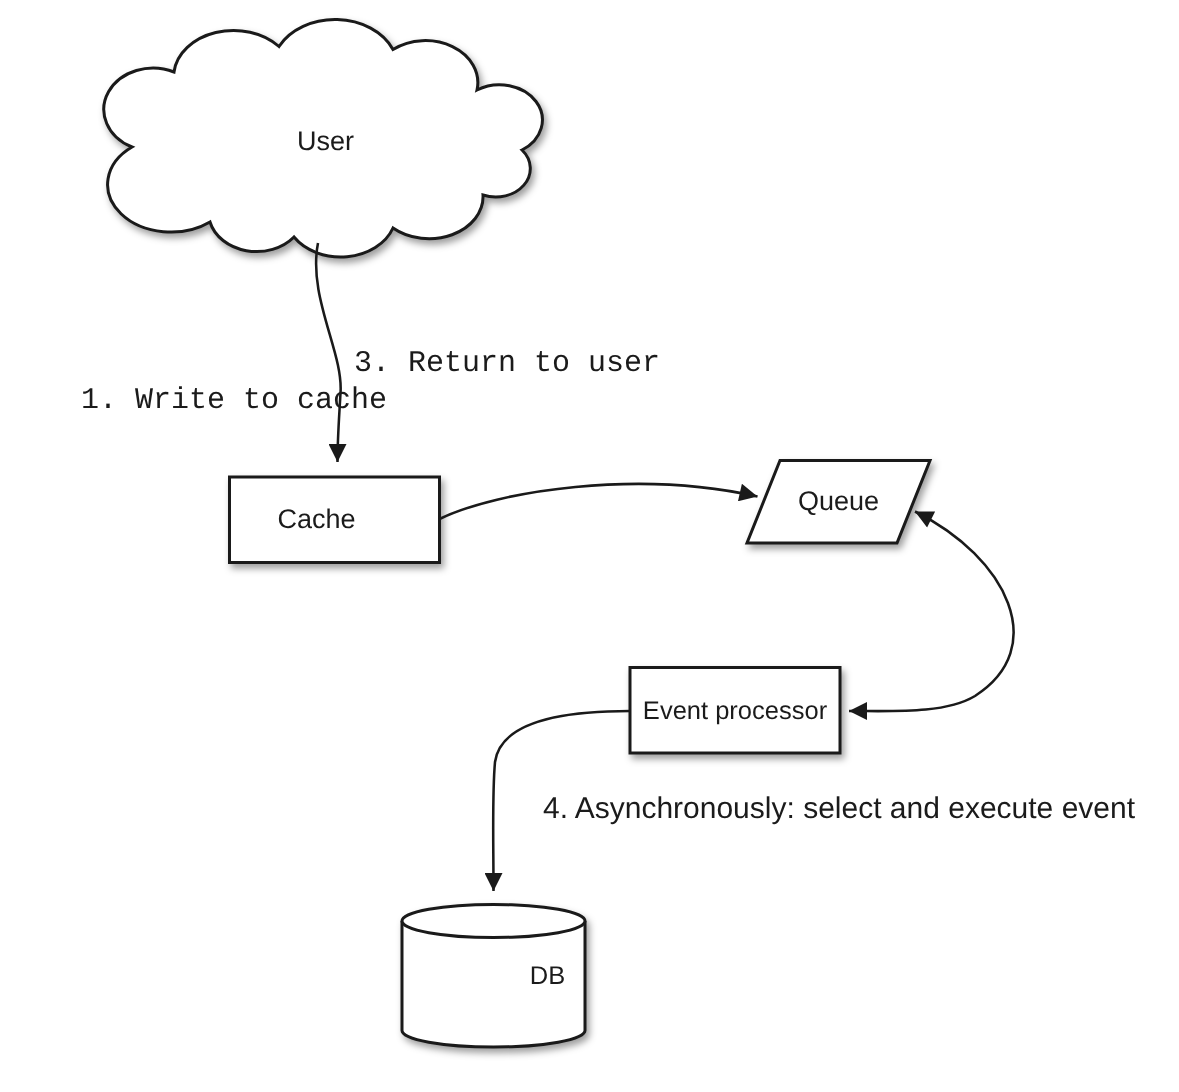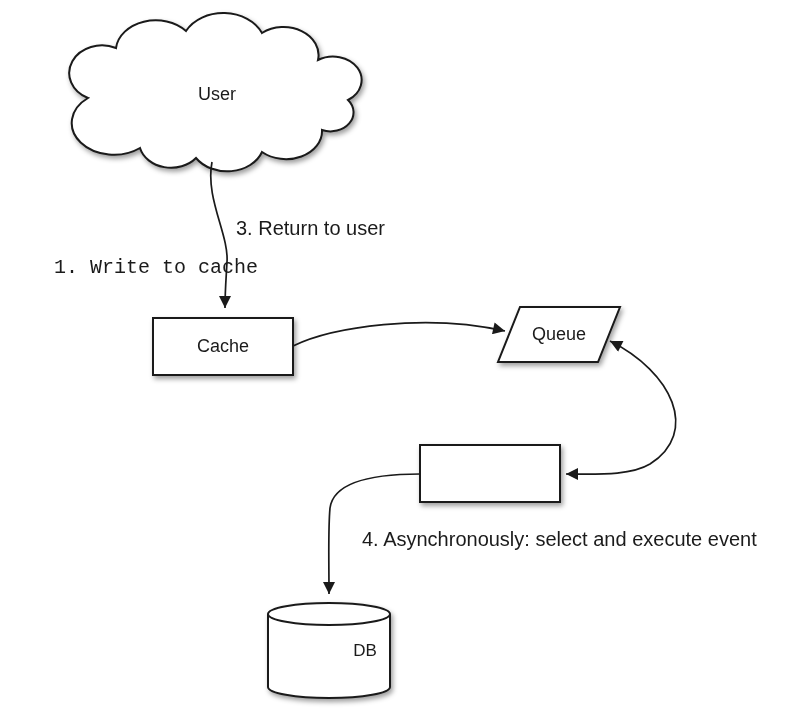--- a/index.html
+++ b/index.html
@@ -92,27 +92,28 @@
 
     <path class="edge" marker-end="url(#ah)" d="M 293 346 C 332 327, 425 313, 505 331"></path>
 
     <path class="edge" marker-start="url(#ah)" marker-end="url(#ah)" d="M 610 341 C 672 372, 700 432, 650 464 C 630 476, 596 474, 566 474"></path>
 
     <path class="edge" marker-end="url(#ah)" d="M 420 474 C 382 474, 334 479, 330 508 C 328 530, 329 560, 329 594"></path>
   </svg>
 
   <div class="label node-label" style="left:157px; top:80px; width:120px; height:28px;">User</div>
 
-  <div class="label node-label" style="left:153px; top:318px; width:140px; height:57px;">Cache</div>
+  <div class="label node-label" style="left:141px; top:318px; width:140px; height:57px;">Cache</div>
 
   <div class="label node-label" style="left:499px; top:307px; width:120px; height:55px;">Queue</div>
 
+  <div class="label node-label" style="left:420px; top:445px; width:140px; height:57px; font-size:17px;">Event processor</div>
 
   <div class="label node-label" style="left:269px; top:636px; width:120px; height:30px; font-size:17px;padding-left:36px;">DB</div>
 
   <div class="label step-label" style="left:54px; top:256px;font-family:Liberation Mono, monospace;">1. Write to cache</div>
 
-  <div class="label step-label" style="left:236px; top:217px;">3. Return to user</div>
+  <div class="label step-label" style="left:236px; top:231px;font-family:Liberation Mono, monospace;">3. Return to user</div>
 
 
   <div class="label step-label" style="left:362px; top:528px;text-align:center;">4. Asynchronously: select and execute event</div>
 
 </div>
 
 </body></html>

